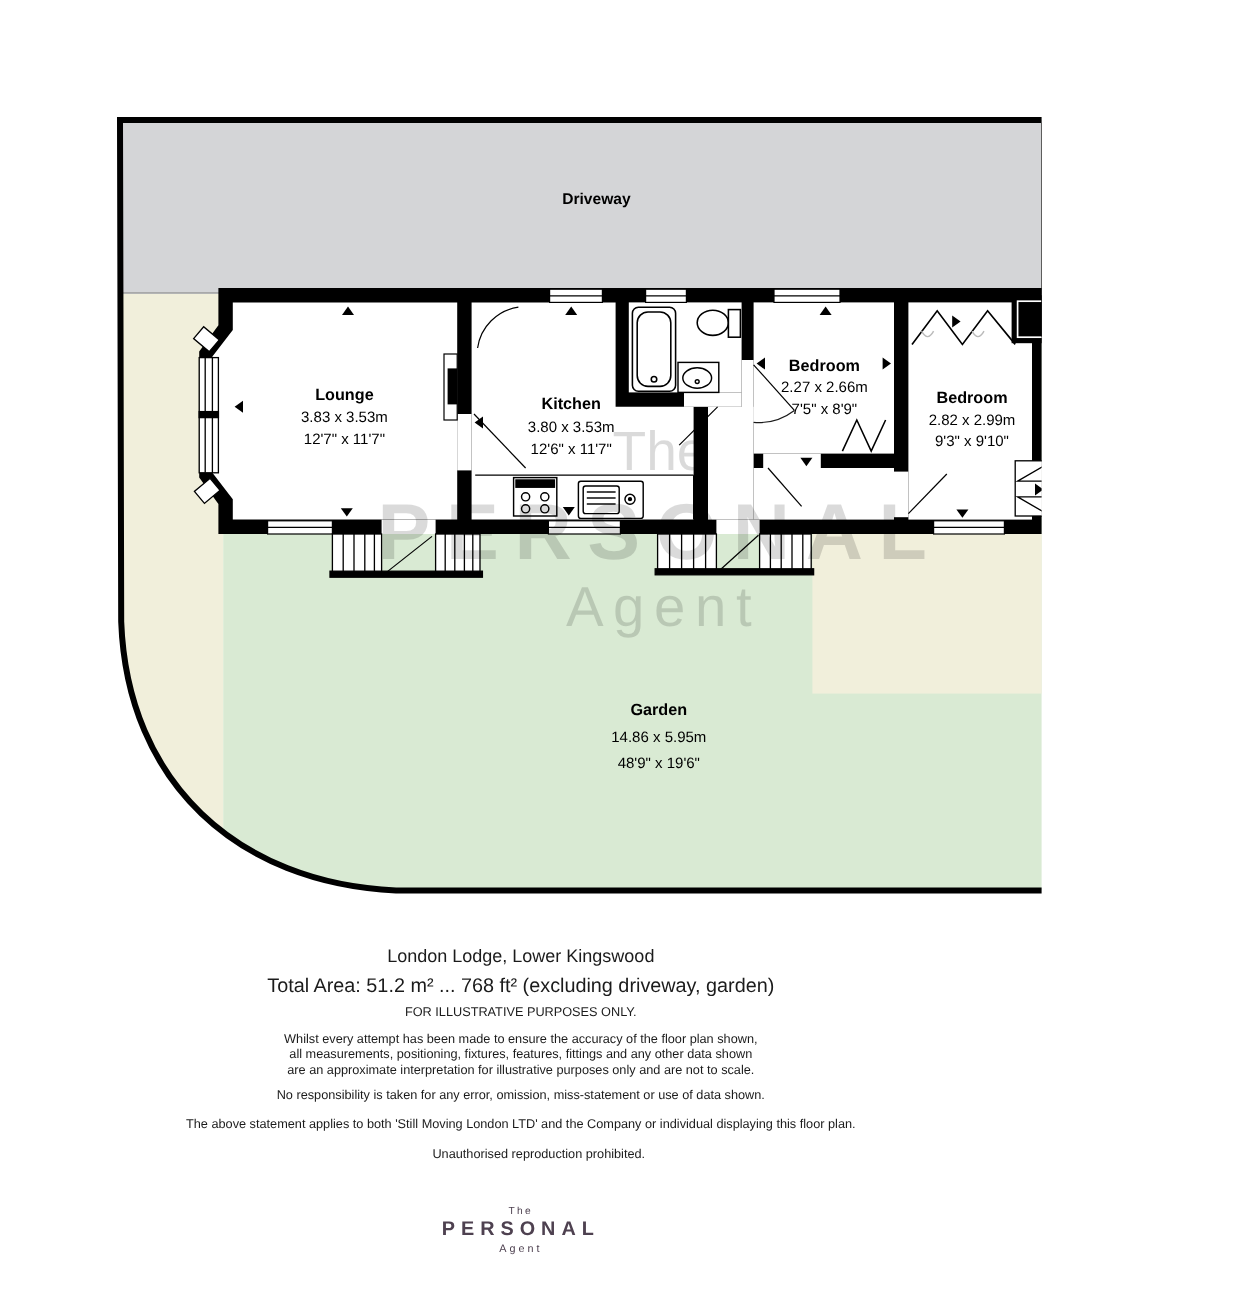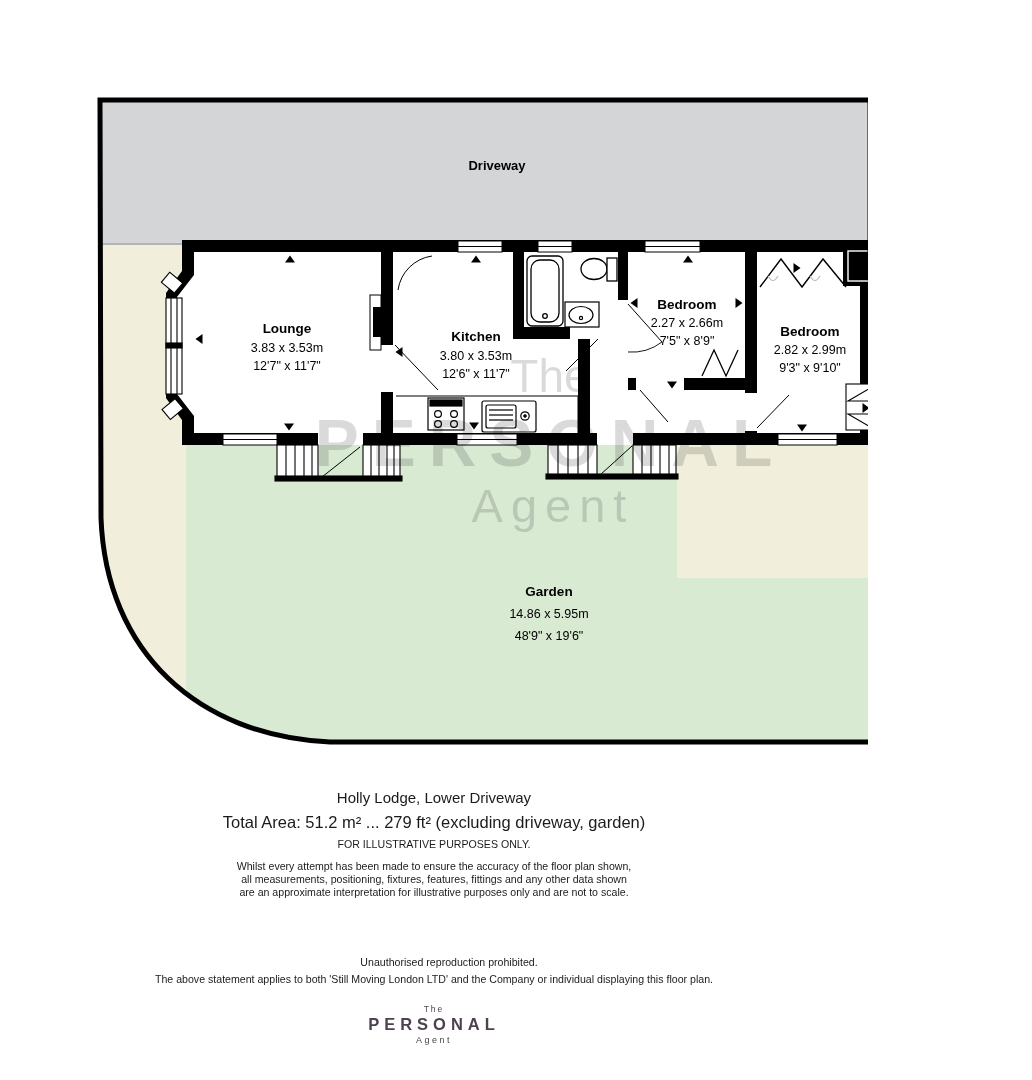--- a/index.html
+++ b/index.html
@@ -5,21 +5,21 @@
   html,body{margin:0;padding:0;background:#fff;}
   #stage{position:relative;width:868px;height:1080px;background:#ffffff;overflow:hidden;
          font-family:"Liberation Sans", sans-serif;}
   .abs{position:absolute;left:0;right:0;text-align:center;color:#1b1b1b;}
   .t-address{top:789px;font-size:15px;}
   .t-total{top:813px;font-size:16.5px;}
   .t-small{font-size:10.6px;}
   .t-ill{top:838px;}
   .t-disc{top:860px;line-height:13.2px;}
   .t-resp{top:907px;}
-  .t-stat{top:973px;}
+  .t-stat{top:931px;}
   .t-repro{top:956px;margin-left:30px;}
   .t-copy{top:980px;}
   .logo{top:1004px;color:#4e4150;}
   .logo .l-the{font-size:8.5px;letter-spacing:2px;}
   .logo .l-personal{font-size:16.5px;letter-spacing:5px;font-weight:bold;margin-top:1px;}
   .logo .l-agent{font-size:9px;letter-spacing:2.5px;margin-top:1px;}
   svg text{font-family:"Liberation Sans", sans-serif;}
   .roomname{font-weight:bold;font-size:13.5px;}
   .roomdim{font-size:12.5px;}
   .wm{font-family:"Liberation Sans", sans-serif;fill:#000;opacity:0.14;}
@@ -248,28 +248,29 @@
     <text class="compassletter" x="893" y="186" text-anchor="middle">W</text>
   </g>
 
   <g>
     <text class="wm" x="550" y="392" text-anchor="middle" font-size="46">The</text>
     <text class="wm" x="550" y="466" text-anchor="middle" font-size="66" font-weight="bold" letter-spacing="13">PERSONAL</text>
     <text class="wm" x="553" y="522" text-anchor="middle" font-size="47" letter-spacing="8">Agent</text>
   </g>
 </svg>
 
-<div class="abs t-address">Holly Lodge, Lower Driveway</div>
-<div class="abs t-total">Total Area: 51.2 m² ... 279 ft² (excluding driveway, garden)</div>
+<div class="abs t-address">London Lodge, Lower Kingswood</div>
+<div class="abs t-total">Total Area: 51.2 m² ... 768 ft² (excluding driveway, garden)</div>
 <div class="abs t-small t-ill">FOR ILLUSTRATIVE PURPOSES ONLY.</div>
 <div class="abs t-small t-disc">
   <div>Whilst every attempt has been made to ensure the accuracy of the floor plan shown,</div>
   <div>all measurements, positioning, fixtures, features, fittings and any other data shown</div>
   <div>are an approximate interpretation for illustrative purposes only and are not to scale.</div>
 </div>
+<div class="abs t-small t-resp">No responsibility is taken for any error, omission, miss-statement or use of data shown.</div>
 <div class="abs t-small t-stat">The above statement applies to both 'Still Moving London LTD' and the Company or individual displaying this floor plan.</div>
 <div class="abs t-small t-repro">Unauthorised reproduction prohibited.</div>
 
 <div class="abs logo">
   <div class="l-the">The</div>
   <div class="l-personal">PERSONAL</div>
   <div class="l-agent">Agent</div>
 </div>
 
 </div>

